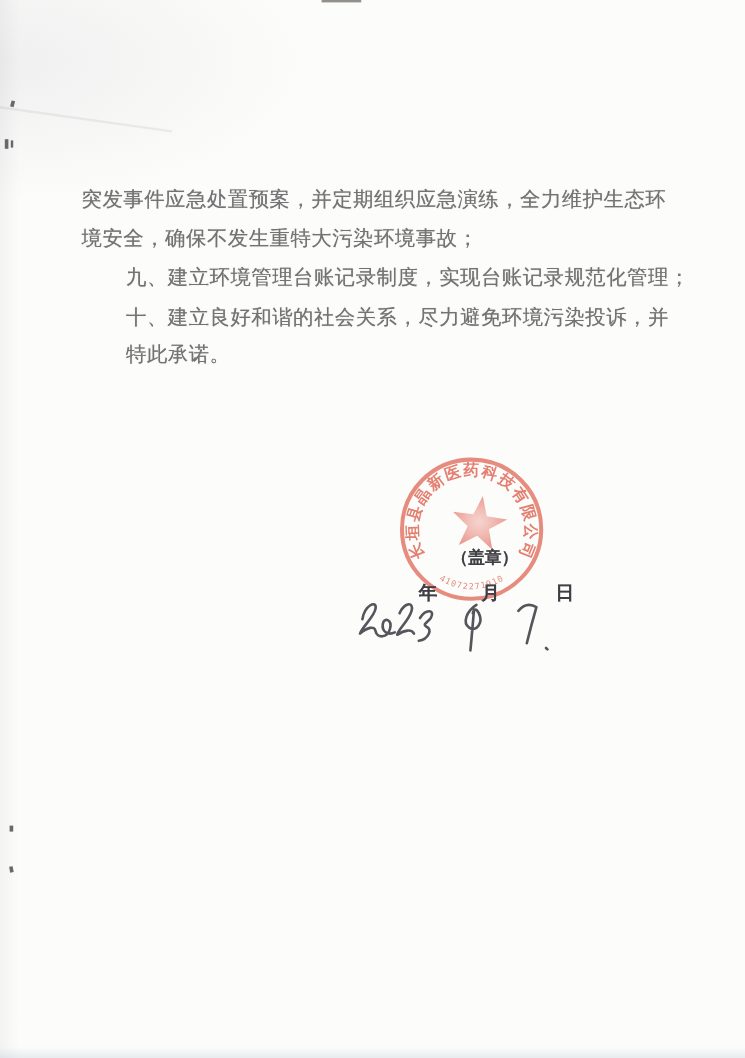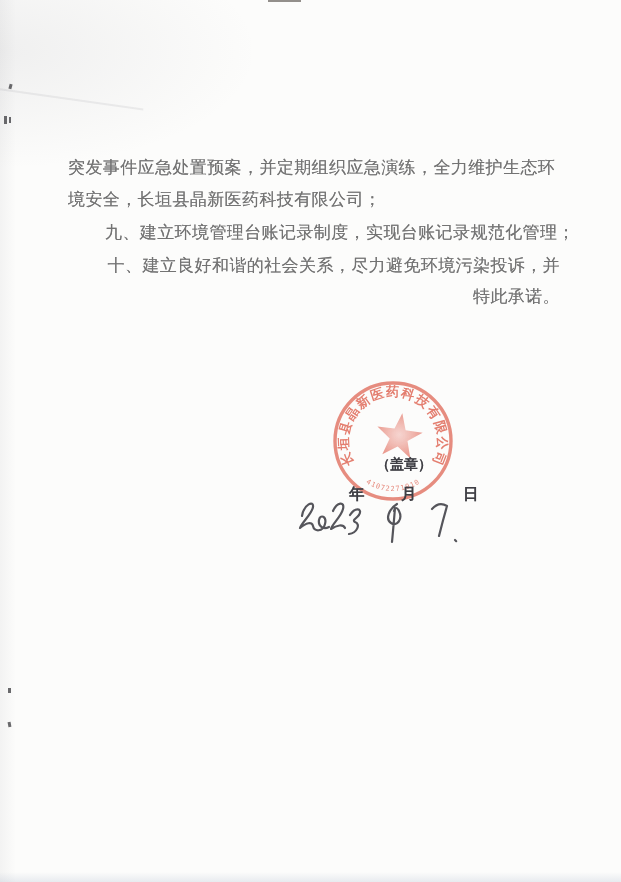--- a/index.html
+++ b/index.html
@@ -29,21 +29,21 @@
 
   
   .doc-text{
     position:absolute;left:68px;top:107px;width:492px;
     font-size:17px;line-height:31.5px;letter-spacing:.4px;
     color:#737373;font-weight:500;
     text-shadow:0 0 .6px rgba(74,74,78,.55);
     margin-top:45px;
   }
   .doc-line{white-space:nowrap;}
-  .doc-line.indent{padding-left:37px;text-align:right;}
+  .doc-line.indent{padding-left:37px;}
   .doc-line.gap-a{margin-top:2px;}   
   .doc-line.gap-b{margin-top:1px;}
 
   
   .seal-svg{position:absolute;left:318px;top:366px;width:150px;height:150px;opacity:.92;}
   .seal-label{
     position:absolute;left:376px;top:456px;width:70px;
     font-size:14px;color:#3e3e44;font-weight:600;white-space:nowrap;
     text-shadow:0 0 .5px rgba(62,62,68,.5);
   }
@@ -63,21 +63,21 @@
   <div class="crease"></div>
   <div class="top-mark"></div>
   <div class="speck s1"></div>
   <div class="speck s2"></div>
   <div class="speck s2b"></div>
   <div class="speck s3"></div>
   <div class="speck s4"></div>
 
   <div class="doc-text">
     <div class="doc-line">突发事件应急处置预案，并定期组织应急演练，全力维护生态环</div>
-    <div class="doc-line">境安全，长垣县晶新医药科技有限公司；</div>
+    <div class="doc-line">境安全，确保不发生重特大污染环境事故；</div>
     <div class="doc-line indent gap-a">九、建立环境管理台账记录制度，实现台账记录规范化管理；</div>
     <div class="doc-line indent gap-b">十、建立良好和谐的社会关系，尽力避免环境污染投诉，并</div>
     <div class="doc-line indent">特此承诺。</div>
   </div>
 
   <svg class="seal-svg" viewBox="0 0 150 150" aria-label="长垣县晶新医药科技有限公司">
     <defs>
       <path id="arcTop" d="M36,97.5 A45,45 0 1 1 114,97.5" fill="none"></path>
       <path id="arcBottom" d="M46.3,116 A50,50 0 0 0 103.7,116" fill="none"></path>
       <radialGradient id="starFill" cx="50%" cy="50%" r="60%">

